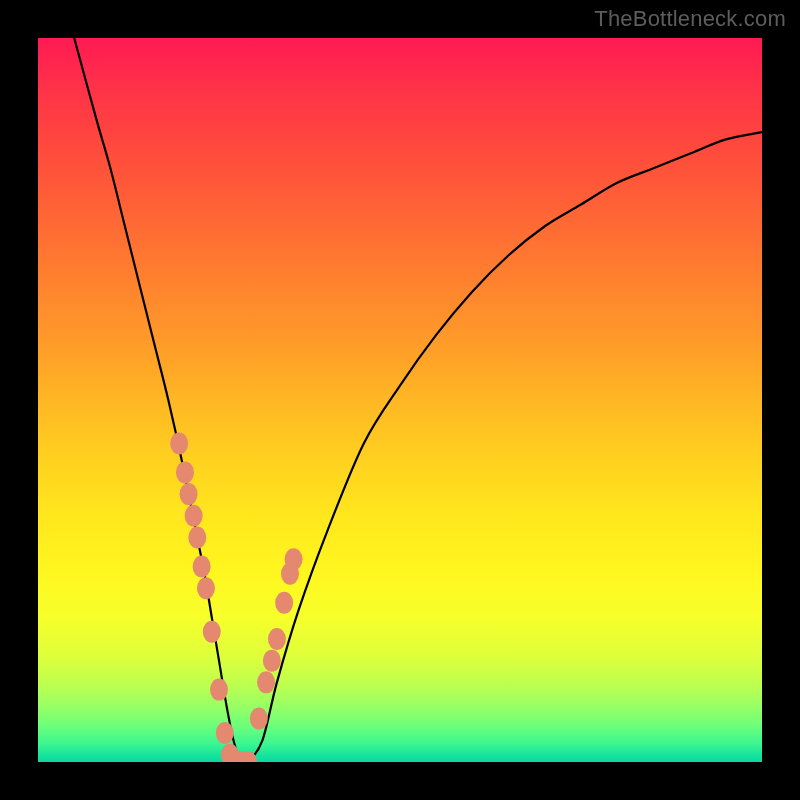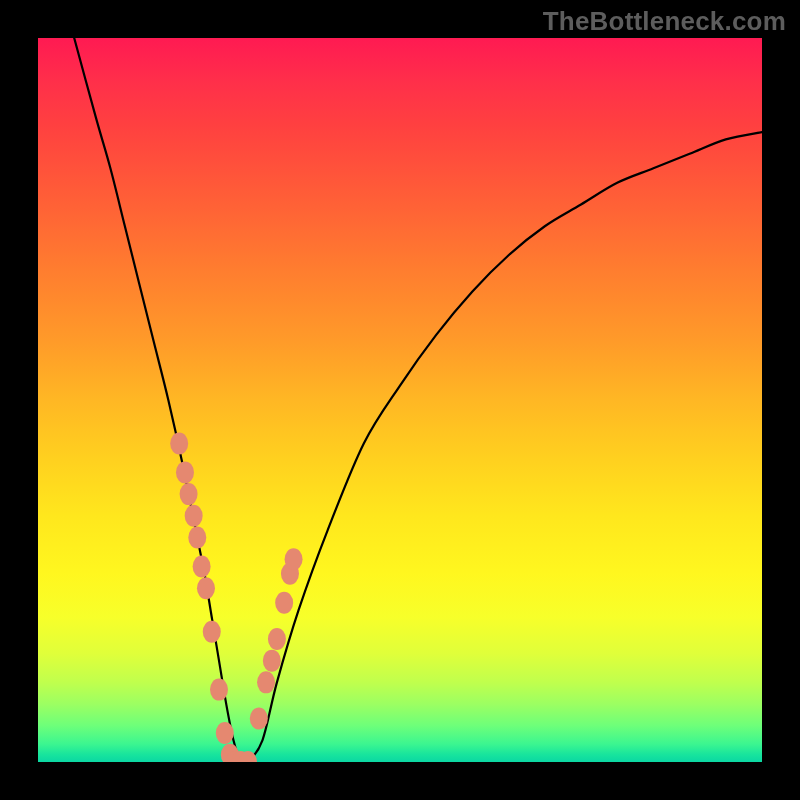--- a/index.html
+++ b/index.html
@@ -45,22 +45,22 @@
       #3cf690 97.5%,
       #17e49d 99%,
       #0bd7a3 100%
     );
   }
   .watermark {
     position: absolute;
     top: 6px;
     right: 14px;
     color: #5d5d5d;
-    font-size: 26px;
-    font-weight: 700;
+    font-size: 22px;
+    font-weight: 400;
     letter-spacing: 0.2px;
     user-select: none;
   }
   svg.overlay {
     position: absolute;
     left: 0;
     top: 0;
     width: 724px;
     height: 724px;
   }

